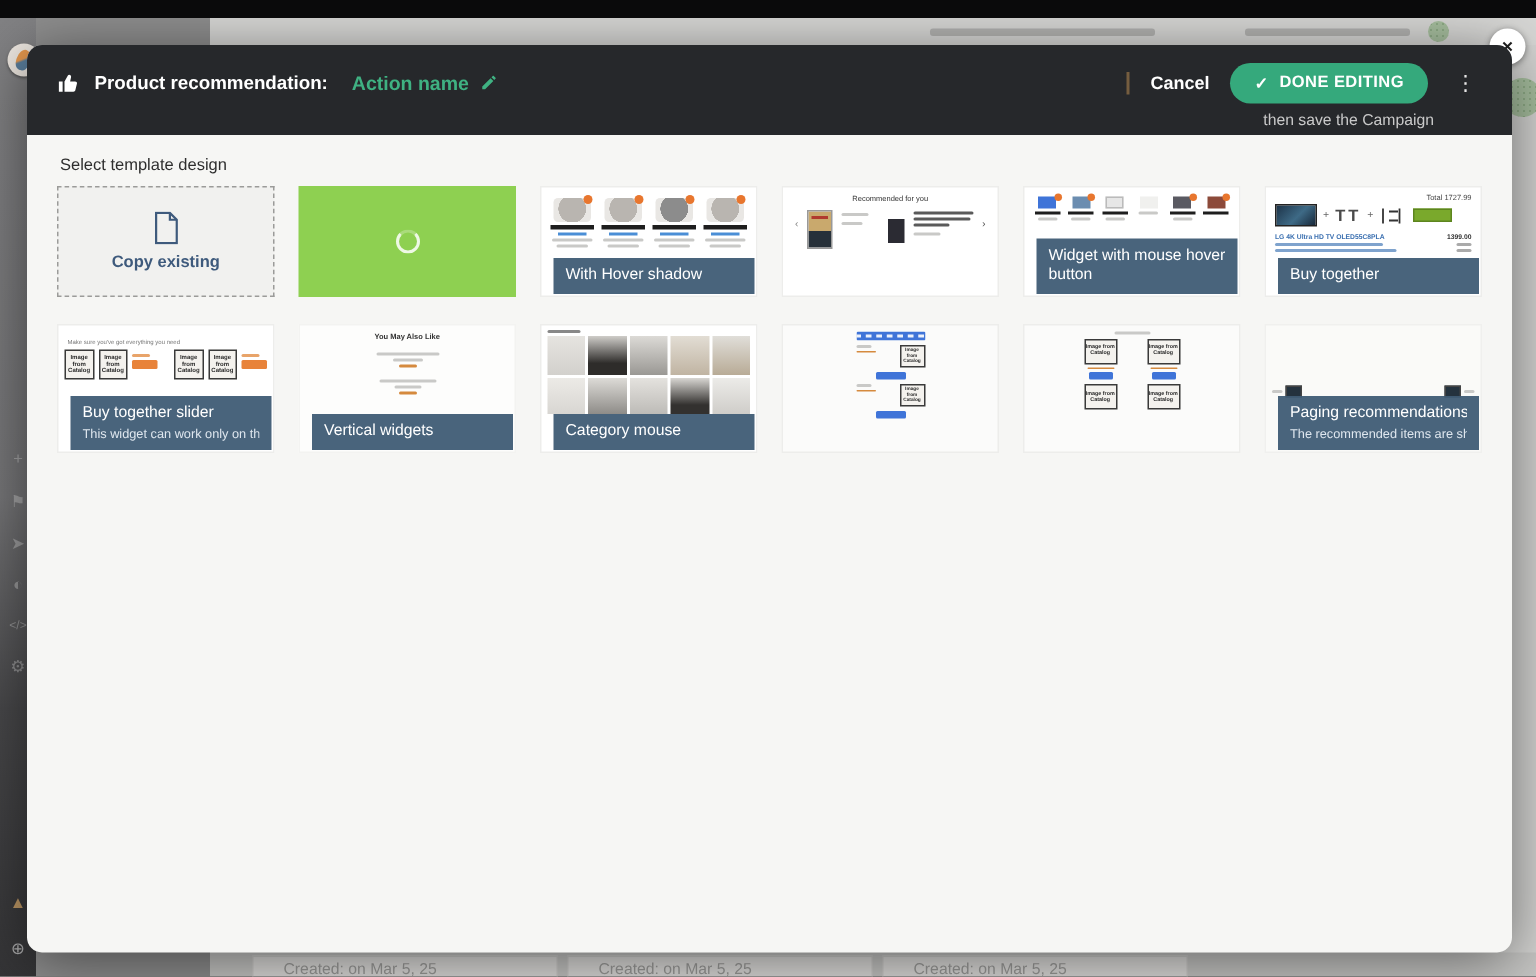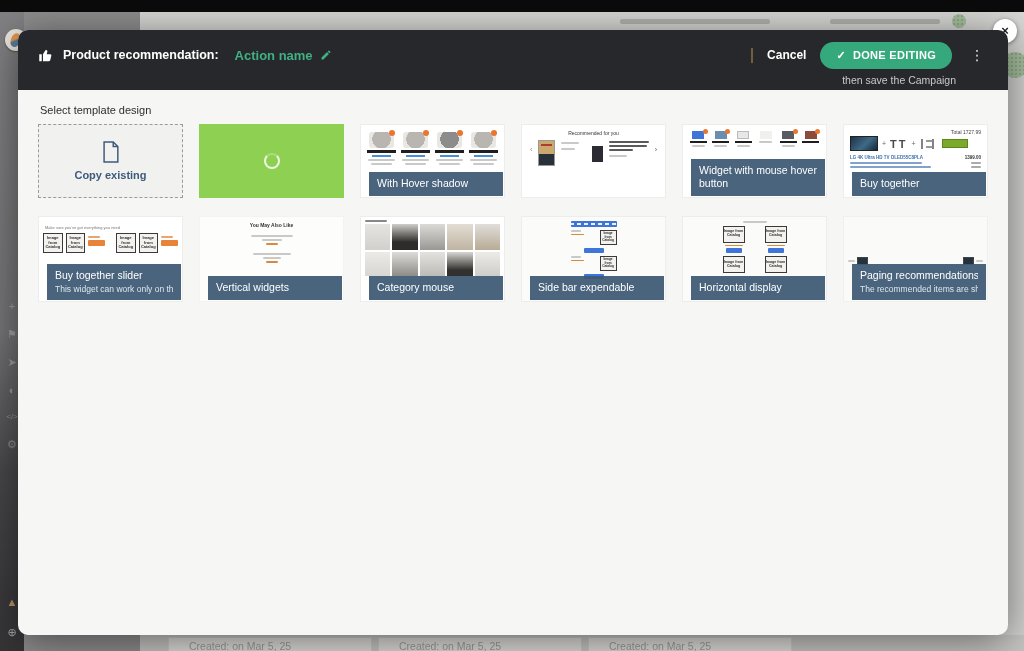--- a/index.html
+++ b/index.html
@@ -388,23 +388,20 @@
               <div style="display:flex; justify-content:space-between; margin-top:3px;">
                 <div>
                     <div class="bar" style="width:10px; height:1.5px"></div>
                     <div class="bar" style="width:13px; height:1.5px; background:#d58a3e; margin-top:2px"></div>
                   </div>
                 <div class="catbox" style="width:17px; height:15px; font-size:3.2px">Image from Catalog</div>
               </div>
               <div class="bluebtn" style="height:5px; width:20px; margin:3px auto 0 auto"></div>
             </div>
           </div>
-          <div class="band">
-            <div class="bl">Side bar expendable</div>
-          </div>
         </div>
 
         <div class="card">
           <div class="thumb" style="background:#fbfbfa">
             <div style="width:64px; margin:4px auto 0 auto; text-align:center;">
               <div class="bar" style="width:24px; margin:0 auto 3px auto; height:1.5px"></div>
               <div style="display:flex; justify-content:space-between;">
                 <div>
                     <div class="catbox" style="width:22px; height:17px; font-size:3.6px">Image from Catalog</div>
                      <div class="bar" style="width:18px; height:1.5px; background:#d58a3e; margin:2px auto"></div>
@@ -415,23 +412,20 @@
                      <div class="bar" style="width:18px; height:1.5px; background:#d58a3e; margin:2px auto"></div>
                      <div class="bluebtn" style="height:5px; width:16px; margin:0 auto"></div>
                   </div>
               </div>
               <div style="display:flex; justify-content:space-between; margin-top:3px;">
                 <div class="catbox" style="width:22px; height:17px; font-size:3.6px">Image from Catalog</div>
                 <div class="catbox" style="width:22px; height:17px; font-size:3.6px">Image from Catalog</div>
               </div>
             </div>
           </div>
-          <div class="band">
-            <div class="bl">Horizontal display</div>
-          </div>
         </div>
 
         <div class="card">
           <div class="thumb" style="background:#fafaf8; border-color:#f0f0ee">
             <div style="display:flex; justify-content:space-between; align-items:center; padding:40px 4px 0 4px;">
               <div style="display:flex; align-items:center; gap:2px;">
                 <span class="bar" style="width:7px; height:2px"></span>
                 <span style="width:11px; height:8px; background:#24323e; display:inline-block; border:1px solid #444"></span>
               </div>
               <div style="display:flex; align-items:center; gap:2px;">

